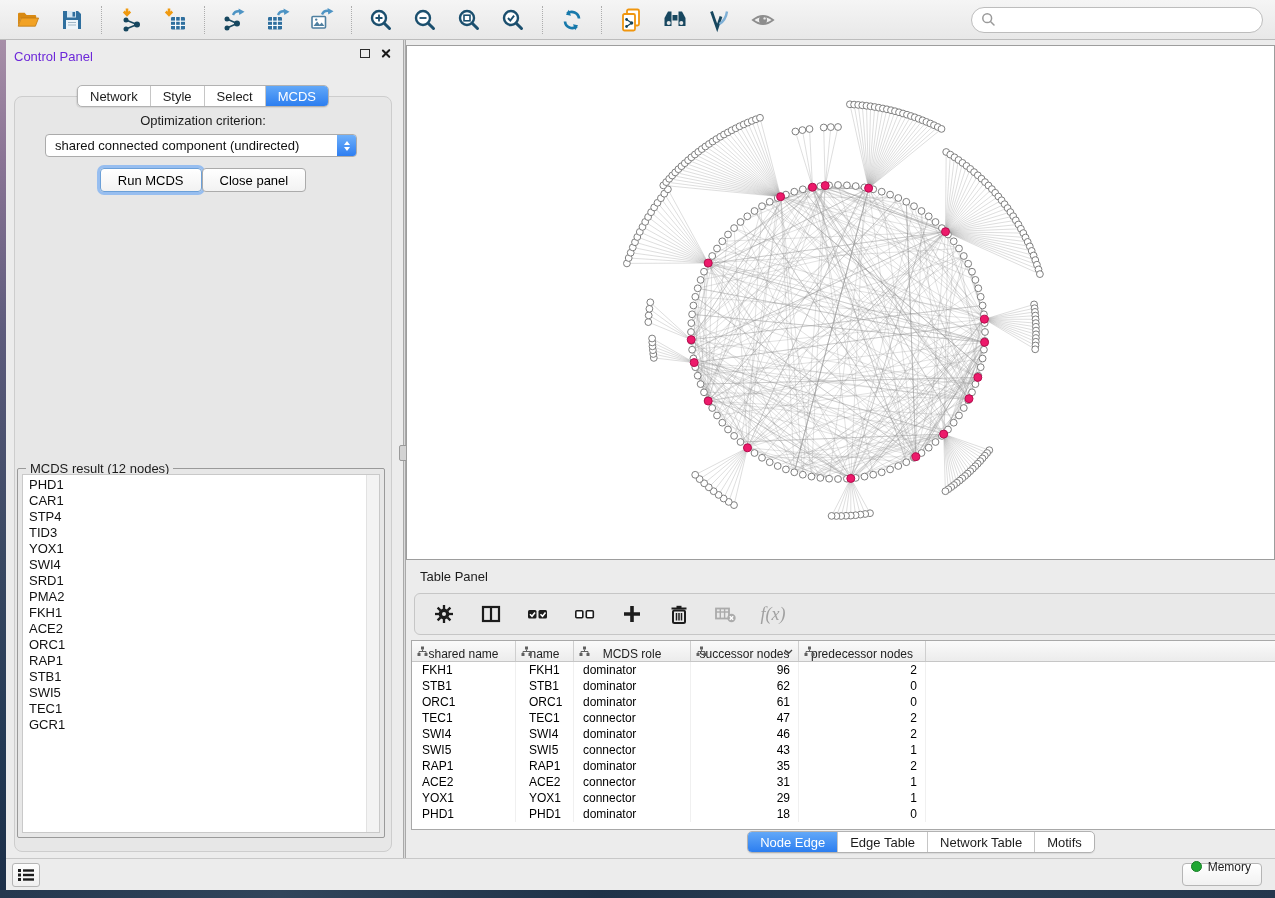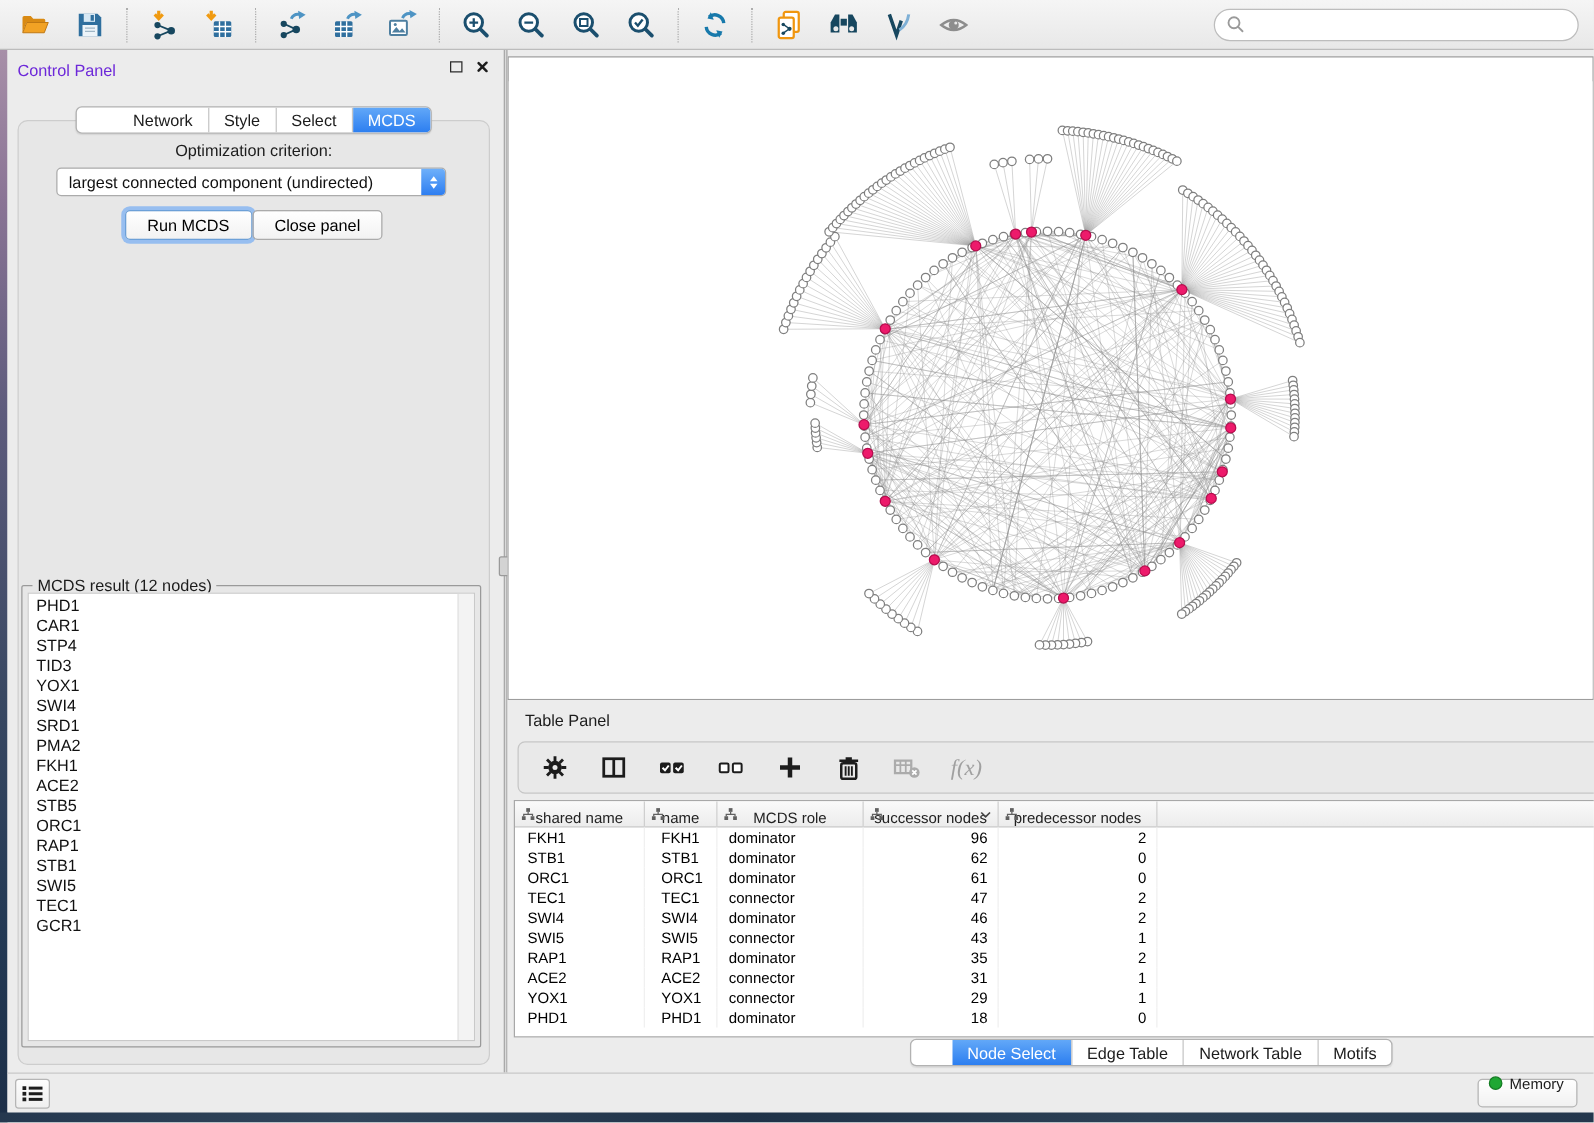--- a/index.html
+++ b/index.html
@@ -36,21 +36,21 @@
   .panel-title-row { position:relative; height:28px; }
   .panel-title { position:absolute; left:8px; top:9px; font-size:13px; color:#6d28d9; }
   .win-btns { position:absolute; right:12px; top:8px; display:flex; gap:10px; align-items:center; }
   .float-glyph { width:10px; height:9px; border:1.5px solid #2b2b2b; background:transparent; }
   .close-glyph { width:11px; height:11px; position:relative; }
   .close-glyph:before, .close-glyph:after { content:""; position:absolute; left:5px; top:0; width:2.4px; height:11px; background:#1c1c1c; border-radius:1px; }
   .close-glyph:before { transform:rotate(45deg); }
   .close-glyph:after { transform:rotate(-45deg); }
   .cp-card { position:absolute; left:8px; top:56px; width:378px; bottom:6px;
     background:#e7e7e7; border:1px solid #cdcdcd; border-radius:8px; }
-  .seg-tabs { display:flex; background:#fff; border:1px solid #b2b2b2; border-radius:5px; overflow:hidden; height:22px; box-shadow:0 1px 1px rgba(0,0,0,0.08);padding-left:33px; }
+  .seg-tabs { display:flex; background:#fff; border:1px solid #b2b2b2; border-radius:5px; overflow:hidden; height:22px; box-shadow:0 1px 1px rgba(0,0,0,0.08); }
   .cp-tabs-wrap { position:absolute; left:50%; top:-12px; transform:translateX(-50%); }
   .seg { padding:0 12px; font-size:13px; display:flex; align-items:center; border-left:1px solid #c6c6c6; color:#1c1c1c; white-space:nowrap; cursor:pointer; }
   .seg:first-child { border-left:none; }
   .seg.active { background:linear-gradient(#62a8f8,#2c7ef0); color:#fff; }
   .criterion-label { position:absolute; left:0; right:0; top:16px; text-align:center; font-size:13px; }
   .criterion-select { position:absolute; left:30px; top:37px; width:312px; height:23px;
     background:#fff; border:1px solid #ababab; border-radius:4px;
     display:flex; align-items:center; cursor:pointer; }
   .criterion-select .sel-text { flex:1; font-size:13px; padding-left:9px; color:#111; }
   .sel-stepper { width:19px; height:21px; border-radius:0 3px 3px 0;
@@ -313,21 +313,21 @@
     <div class="cp-tabs-wrap">
       <div class="seg-tabs" id="cp-tabs">
           <div class="seg">Network</div>
           <div class="seg">Style</div>
           <div class="seg">Select</div>
           <div class="seg active">MCDS</div>
         </div>
     </div>
     <div class="criterion-label">Optimization criterion:</div>
     <div class="criterion-select">
-      <span class="sel-text">largest connected component (undirected)</span>
+      <span class="sel-text">shared connected component (undirected)</span>
       <span class="sel-stepper">
         <span class="tri-up"></span>
           <span class="tri-dn"></span>
       </span>
     </div>
     <div class="btn-row">
       <button class="push-btn focused">Run MCDS</button>
       <button class="push-btn">Close panel</button>
     </div>
     <div class="groupbox">
@@ -337,21 +337,20 @@
             <div class="mcds-item">PHD1</div>
             <div class="mcds-item">CAR1</div>
             <div class="mcds-item">STP4</div>
             <div class="mcds-item">TID3</div>
             <div class="mcds-item">YOX1</div>
             <div class="mcds-item">SWI4</div>
             <div class="mcds-item">SRD1</div>
             <div class="mcds-item">PMA2</div>
             <div class="mcds-item">FKH1</div>
             <div class="mcds-item">ACE2</div>
-            <div class="mcds-item">STB5</div>
             <div class="mcds-item">ORC1</div>
             <div class="mcds-item">RAP1</div>
             <div class="mcds-item">STB1</div>
             <div class="mcds-item">SWI5</div>
             <div class="mcds-item">TEC1</div>
             <div class="mcds-item">GCR1</div>
           </div>
         <div class="mcds-scroll"></div>
       </div>
     </div>
@@ -1380,21 +1379,21 @@
           <div class="td c3 num" style="width: 108px;">18</div>
           <div class="td c4 num" style="width: 127px;">0</div>
         </div>
       </div>
     <div class="tp-scroll">
       <div class="tp-thumb"></div>
     </div>
   </div>
   <div class="tp-tabs-row">
     <div class="seg-tabs" id="tp-tabs">
-        <div class="seg active">Node Select</div>
+        <div class="seg active">Node Edge</div>
         <div class="seg">Edge Table</div>
         <div class="seg">Network Table</div>
         <div class="seg">Motifs</div>
       </div>
   </div>
 </div>
 
 <div class="status-bar">
   <span class="list-btn">
     <svg width="18" height="16" viewBox="0 0 18 16">

